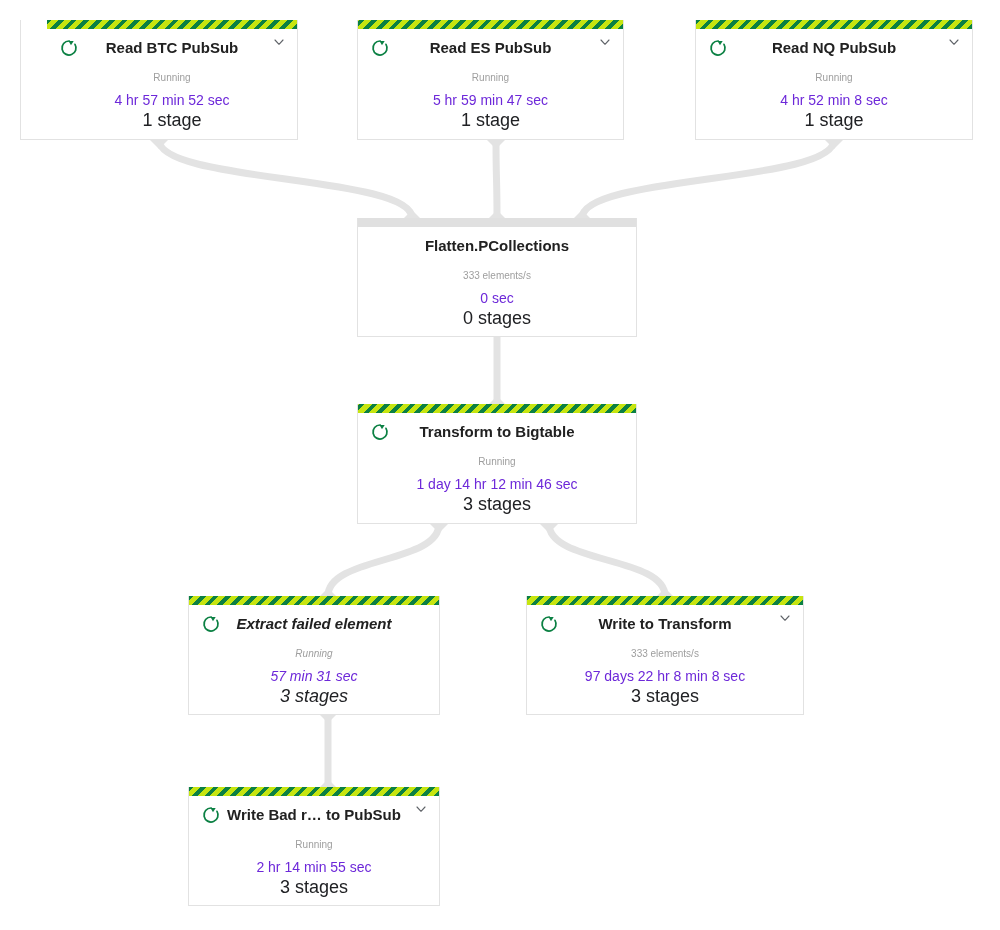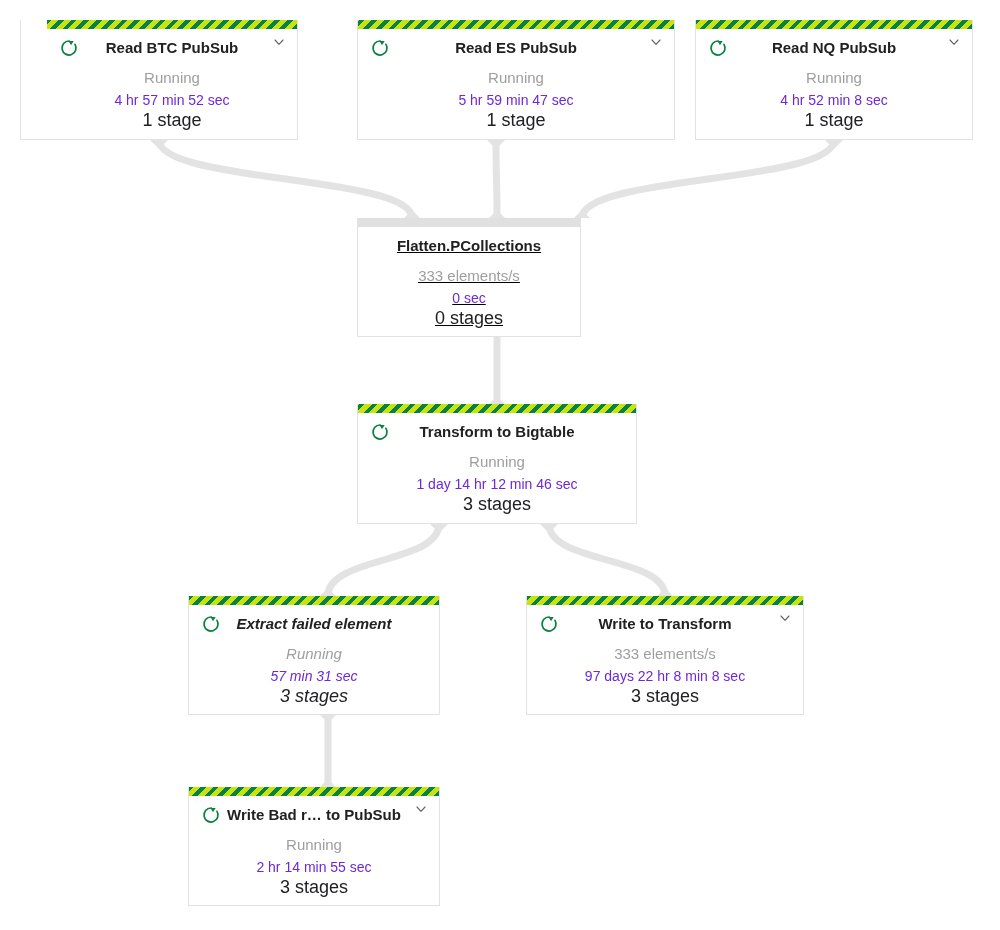--- a/index.html
+++ b/index.html
@@ -94,21 +94,21 @@
   .chevron {
     position: absolute;
     right: 10px;
     top: 2px;
     width: 16px;
     height: 16px;
     line-height: 0;
   }
 
   .node-status {
-    font-size: 15px;
+    font-size: 10px;
     color: #9e9e9e;
     line-height: 24px;
     margin-top: 2px;
   }
 
   .node-metric {
     font-size: 14px;
     color: #6d28d9;
     line-height: 20px;
   }
@@ -163,21 +163,21 @@
             </svg></span>
           <div class="node-title">Read BTC PubSub</div>
           <span class="chevron"><svg viewBox="0 0 24 24" width="16" height="16" aria-hidden="true">
               <path d="M6 9 L12 15.4 L18 9" fill="none" stroke="#5f6368" stroke-width="1.7" stroke-linecap="round" stroke-linejoin="round"></path>
             </svg></span>
         </div>
         <div class="node-status">Running</div>
         <div class="node-metric">4 hr 57 min 52 sec</div>
         <div class="node-stages">1 stage</div>
       </div>
-      <div class="node" style="left: 357px; top: 20px; width: 318px; min-height: 120px;">
+      <div class="node" style="left: 357px; top: 20px; width: 267px; min-height: 120px;">
         <div class="node-stripe"></div>
         <div class="node-head">
           <span class="status-icon"><svg viewBox="0 0 24 24" width="20" height="20" aria-hidden="true">
               <path d="M12 3.6 A8.4 8.4 0 1 0 19.2 7.6" fill="none" stroke="#0b8043" stroke-width="2.1" stroke-linecap="round"></path>
               <path d="M11.4 3.6 L17.6 3.6 L14.4 8.6 Z" fill="#0b8043"></path>
             </svg></span>
           <div class="node-title">Read ES PubSub</div>
           <span class="chevron"><svg viewBox="0 0 24 24" width="16" height="16" aria-hidden="true">
               <path d="M6 9 L12 15.4 L18 9" fill="none" stroke="#5f6368" stroke-width="1.7" stroke-linecap="round" stroke-linejoin="round"></path>
             </svg></span>
@@ -195,21 +195,21 @@
             </svg></span>
           <div class="node-title">Read NQ PubSub</div>
           <span class="chevron"><svg viewBox="0 0 24 24" width="16" height="16" aria-hidden="true">
               <path d="M6 9 L12 15.4 L18 9" fill="none" stroke="#5f6368" stroke-width="1.7" stroke-linecap="round" stroke-linejoin="round"></path>
             </svg></span>
         </div>
         <div class="node-status">Running</div>
         <div class="node-metric">4 hr 52 min 8 sec</div>
         <div class="node-stages">1 stage</div>
       </div>
-      <div class="node" style="left: 357px; top: 218px; width: 224px; min-height: 112px; text-decoration: underline;">
+      <div class="node" style="left: 357px; top: 218px; width: 280px; min-height: 112px;">
         <div class="node-stripe plain"></div>
         <div class="node-head">
           <div class="node-title">Flatten.PCollections</div>
         </div>
         <div class="node-status">333 elements/s</div>
         <div class="node-metric">0 sec</div>
         <div class="node-stages">0 stages</div>
       </div>
       <div class="node" style="left: 357px; top: 404px; width: 280px; min-height: 120px;">
         <div class="node-stripe"></div>

